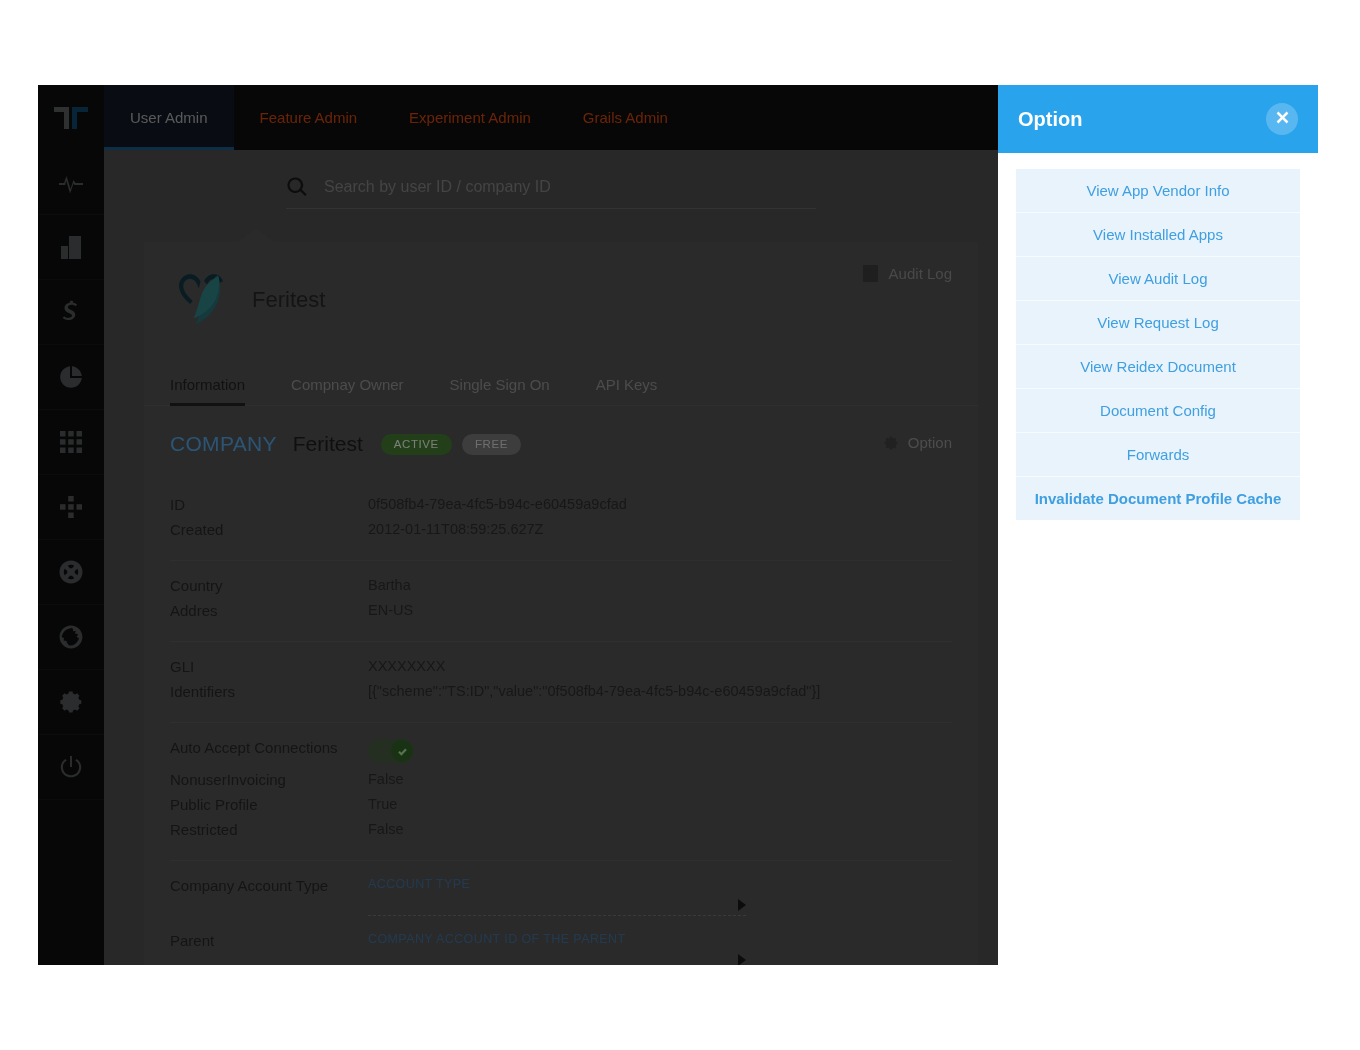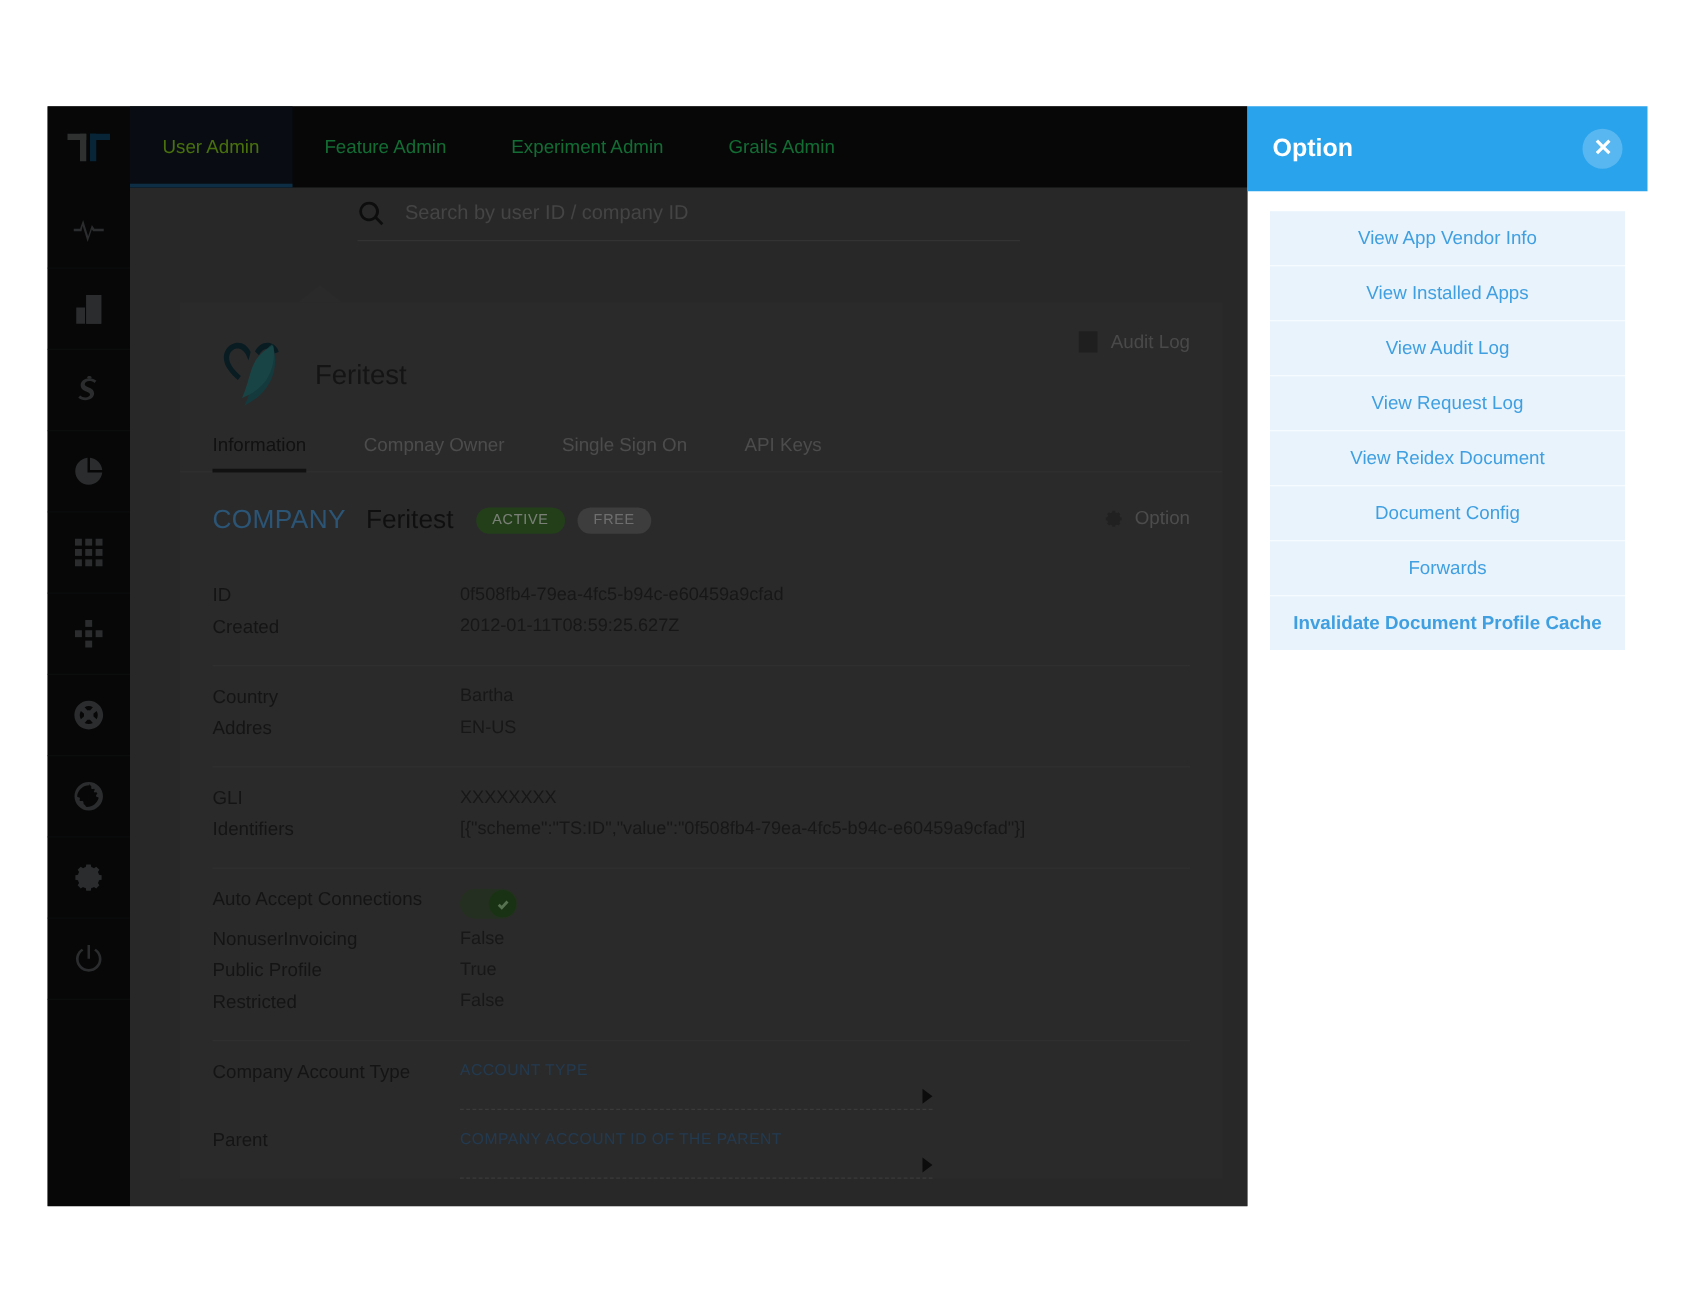--- a/index.html
+++ b/index.html
@@ -82,29 +82,29 @@
     position: absolute;
     left: 66px; top: 0;
     width: 894px; height: 65px;
     background: #0d0e0f;
     display: flex; align-items: stretch;
     z-index: 4;
   }
   .nav-tab {
     display: flex; align-items: center;
     padding: 0 26px;
-    color: #22c55e;
+    color: #c2410c;
     font-size: 15px;
     cursor: pointer;
     white-space: nowrap;
     position: relative;
   }
   .nav-tab.active {
     background: #111923;
-    color: #84cc16;
+    color: #a3a3a3;
     justify-content: center;
   }
   .nav-tab.active::after {
     content: "";
     position: absolute; left: 0; right: 0; bottom: 0;
     height: 3px; background: #1b5480;
   }
 
   
   #content {
@@ -112,21 +112,21 @@
     left: 66px; top: 65px;
     width: 894px; height: 815px;
     background: #4a4a4a;
     overflow: hidden;
   }
 
   
   #search-row {
     height: 80px;
     display: flex; align-items: flex-start; justify-content: center;
-    padding-top: 10px;
+    padding-top: 26px;
   }
   #search-wrap {
     width: 530px;
     display: flex; align-items: center;
     border-bottom: 1px solid #5d5d5d;
     padding-bottom: 10px;
   }
   #search-icon { width: 22px; height: 22px; margin-right: 14px; flex: 0 0 auto; }
   #search-icon svg path { fill: #18191a; }
   #search-input {
@@ -184,20 +184,21 @@
     padding: 0 26px;
     border-bottom: 1px solid #575757;
   }
   .card-tab {
     padding: 8px 0 12px 0;
     margin-right: 46px;
     font-size: 15px;
     color: #8a8a8a;
     cursor: pointer;
     position: relative;
+    margin-top: 28px;
   }
   .card-tab.active { color: #1f1f1f; }
   .card-tab.active::after {
     content: "";
     position: absolute; left: 0; right: 0; bottom: -1px;
     height: 3px; background: #1f1f1f;
   }
 
   
   #company-title-row {

